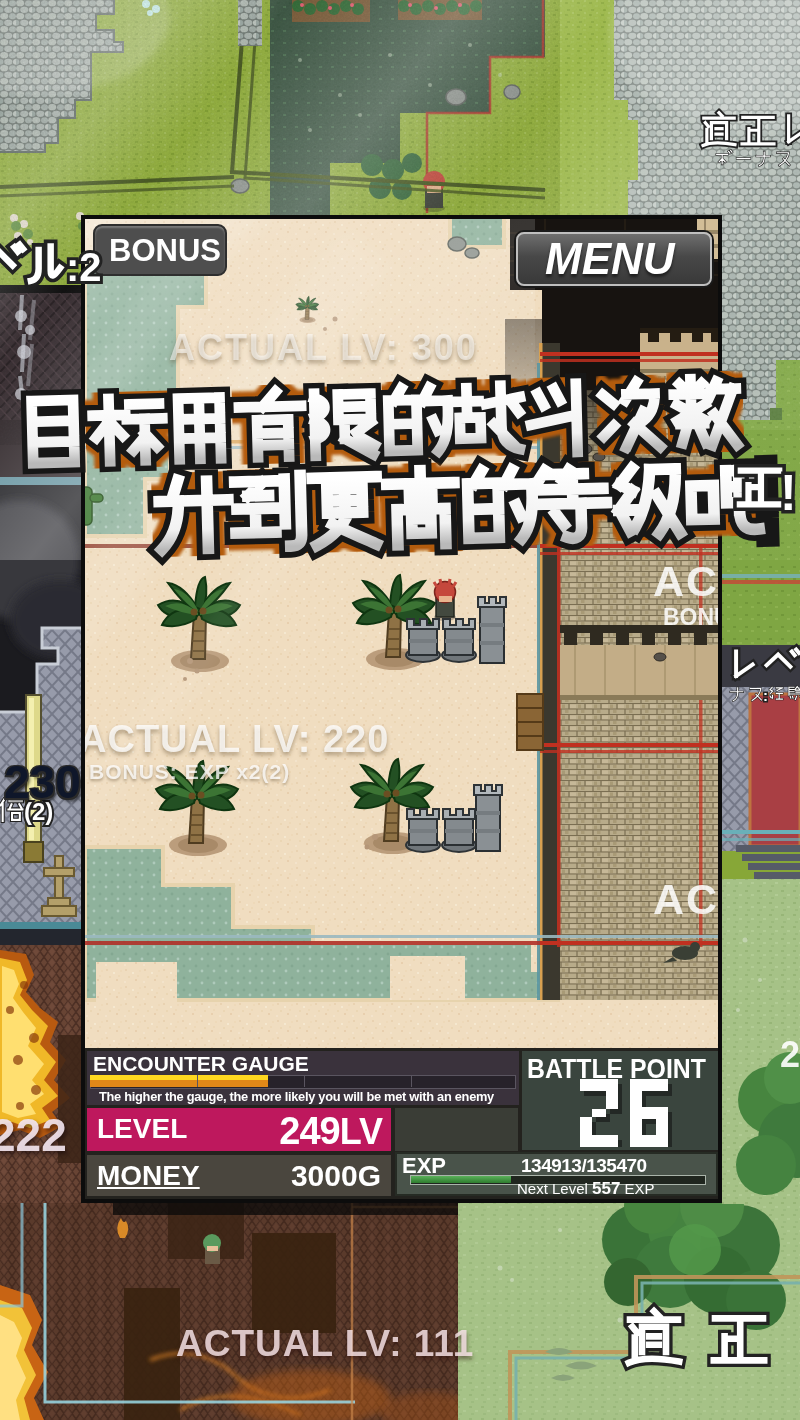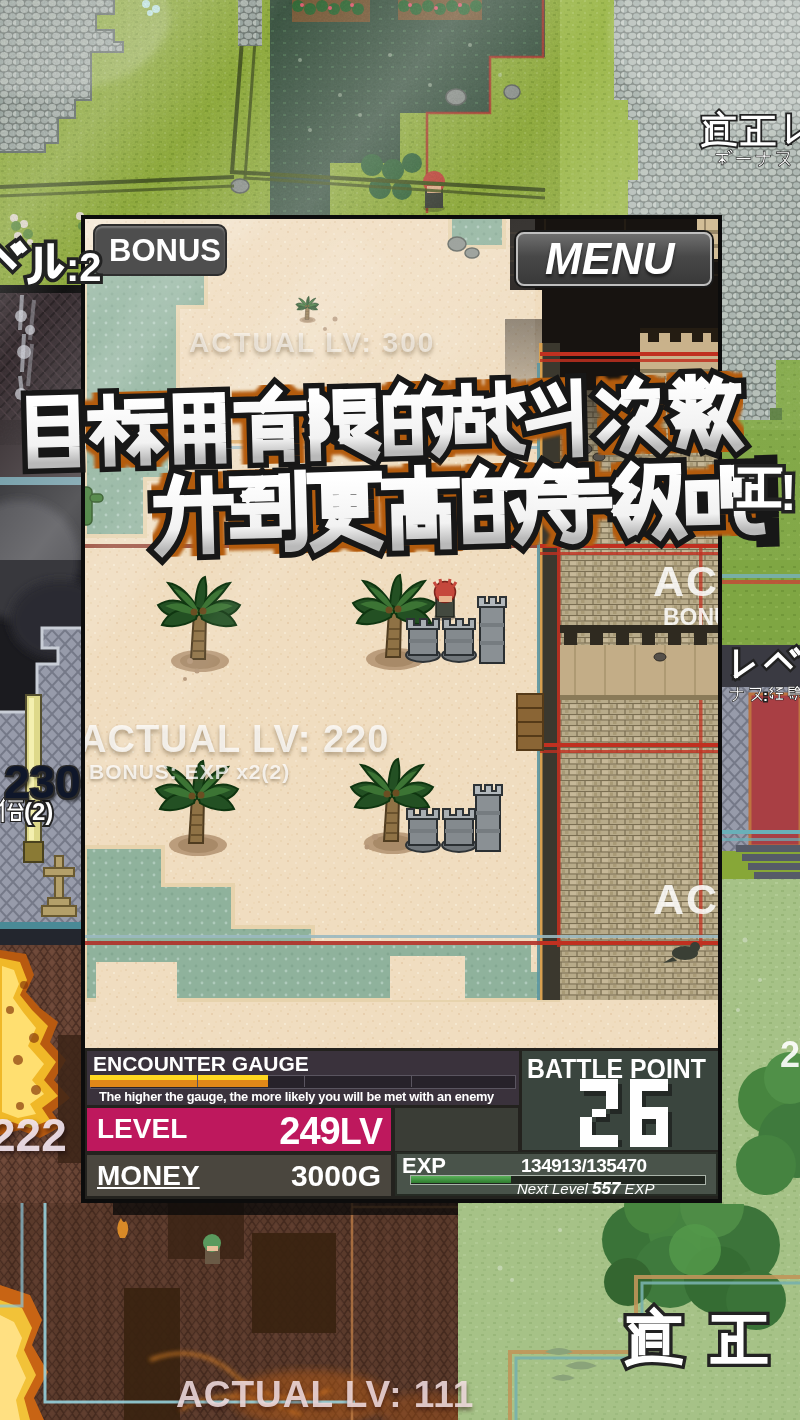--- a/index.html
+++ b/index.html
@@ -565,21 +565,21 @@
 <rect x="0" y="0" width="450" height="330" fill="url(#rays2)"></rect>
 <g transform="rotate(38 0 0)" filter="url(#rayblur)">
 <rect x="-40" y="-150" width="70" height="600" fill="#fff" opacity="0.16"></rect>
 <rect x="90" y="-150" width="46" height="640" fill="#fff" opacity="0.13"></rect>
 <rect x="210" y="-150" width="60" height="700" fill="#fff" opacity="0.11"></rect>
 <rect x="340" y="-150" width="40" height="760" fill="#fff" opacity="0.08"></rect>
 </g>
         </g>
 </svg>
 
-<div class="txt" style="left:104px;top:108px;font-size:28px;color:rgba(255,255,255,0.55);letter-spacing:2px;text-shadow:0 3px 4px rgba(80,60,30,0.4);">ACTUAL LV: 300</div>
+<div class="txt" style="left:84px;top:108px;font-size:36px;color:rgba(255,255,255,0.55);letter-spacing:2px;text-shadow:0 3px 4px rgba(80,60,30,0.4);">ACTUAL LV: 300</div>
 
 <div class="txt" style="left:-6px;top:499px;font-size:38px;color:rgba(255,255,255,0.78);letter-spacing:1px;text-shadow:0 3px 4px rgba(80,60,30,0.4);">ACTUAL LV: 220</div>
 <div class="txt" style="left:4px;top:541px;font-size:21px;color:rgba(255,255,255,0.78);letter-spacing:1px;text-shadow:0 2px 3px rgba(80,60,30,0.4);">BONUS: EXP x2(2)</div>
 
 <div class="txt" style="left:568px;top:338px;font-size:43px;color:rgba(255,255,255,0.85);letter-spacing:2px;">ACT</div>
 <div class="txt" style="left:578px;top:385px;font-size:23px;color:rgba(255,255,255,0.85);">BONU</div>
 <div class="txt" style="left:568px;top:656px;font-size:43px;color:rgba(255,255,255,0.85);letter-spacing:2px;">ACT</div>
 
 <div class="abs" style="left:8px;top:5px;width:130px;height:48px;background:#4e4e4e;border:2px solid #2e2e2e;border-radius:9px;box-shadow:inset 0 2px 2px rgba(255,255,255,0.25);">
 <div class="txt" style="left:14px;top:7px;font-size:31px;">BONUS</div>
@@ -626,21 +626,21 @@
 <div class="abs" style="left:2px;top:936px;width:304px;height:41px;background:#4a463e;">
 <div class="txt" style="left:10px;top:5px;font-size:28px;text-decoration:underline;">MONEY</div>
 <div class="txt" style="right:10px;top:4px;font-size:30px;">3000G</div>
 </div>
 
 <div class="abs" style="left:310px;top:933px;width:323px;height:44px;background:#49534a;border:2px solid #262b24;box-sizing:border-box;">
 <div class="txt" style="left:5px;top:-1px;font-size:22px;">EXP</div>
 <div class="txt" style="left:116px;top:1px;font-size:19px;letter-spacing:-0.5px;margin-left:8px;">134913/135470</div>
 <div class="abs" style="left:13px;top:21px;width:294px;height:8px;background:#20261f;border:1px solid #aab4aa;"></div>
 <div class="abs" style="left:14px;top:22px;width:100px;height:7px;background:linear-gradient(#5ab05a,#2e7c2e);"></div>
-<div class="txt" style="left:120px;top:25px;font-size:15px;font-weight:normal;font-style:italic;">Next Level <b style="font-size:17px">557</b> EXP</div>
+<div class="txt" style="left:120px;top:25px;font-size:15px;font-weight:normal;">Next Level <b style="font-size:17px">557</b> EXP</div>
 </div>
 </div>
 
 <svg width="0" height="0" style="position:absolute">
       <defs>
         <path id="gl-mu" d="M22,8 H78 V92 H22 Z M22,36 H78 M22,64 H78" fill="none" stroke-linecap="square"></path>
         <path id="gl-biao" d="M28,8 V92 M6,30 H50 M28,38 L10,60 M28,38 L46,58 M56,16 H96 M52,36 H100 M76,36 V92 M76,60 L60,78 M76,56 L92,74" fill="none" stroke-linecap="square"></path>
         <path id="gl-yong" d="M24,10 V92 M24,10 H80 M80,10 V92 M24,38 H80 M24,64 H80 M52,10 V92" fill="none" stroke-linecap="square"></path>
         <path id="gl-you" d="M8,24 H92 M58,4 L40,24 M32,42 V92 M32,42 H74 M74,42 V92 M32,60 H74 M32,76 H74" fill="none" stroke-linecap="square"></path>
         <path id="gl-xian" d="M12,8 V92 M12,14 C30,20 30,34 12,40 M12,44 C30,50 30,64 12,70 M44,10 H88 M44,10 V44 M88,10 V44 M44,27 H88 M44,44 H88 M52,44 V70 M52,70 L90,92 M88,48 L68,62 M72,68 L92,80" fill="none" stroke-linecap="square"></path>
@@ -805,16 +805,16 @@
         <use href="#ka-sei" transform="translate(709,1310) scale(0.6)" stroke="#222" stroke-width="22"></use>
         <use href="#ka-teki" transform="translate(624,1310) scale(0.6)" stroke="#fff" stroke-width="11"></use>
         <use href="#ka-sei" transform="translate(709,1310) scale(0.6)" stroke="#fff" stroke-width="11"></use>
       </g>
 </svg>
 
 <div class="txt" style="left:4px;top:755px;font-size:46px;color:#0f172a;text-shadow:1.5px 1.5px 0 #2a2a2a,-1.5px 1.5px 0 #2a2a2a,1.5px -1.5px 0 #2a2a2a,-1.5px -1.5px 0 #2a2a2a,3px 4px 3px rgba(0,0,0,0.5);">230</div>
 
 <div class="txt" style="left:-10px;top:1108px;font-size:46px;color:rgba(242,228,238,0.92);text-shadow:2px 3px 4px rgba(20,5,10,0.55);">222</div>
 
-<div class="txt" style="left:176px;top:1374px;font-size:37px;color:rgba(245,225,228,0.85);letter-spacing:1px;text-shadow:0 3px 4px rgba(40,10,10,0.5);">ACTUAL LV: 111</div>
+<div class="txt" style="left:176px;top:1323px;font-size:37px;color:rgba(245,225,228,0.85);letter-spacing:1px;text-shadow:0 3px 4px rgba(40,10,10,0.5);">ACTUAL LV: 111</div>
 
 <div class="txt" style="left:780px;top:1034px;font-size:36px;color:rgba(255,255,255,0.9);">2</div>
 </div>
 
 </body></html>

